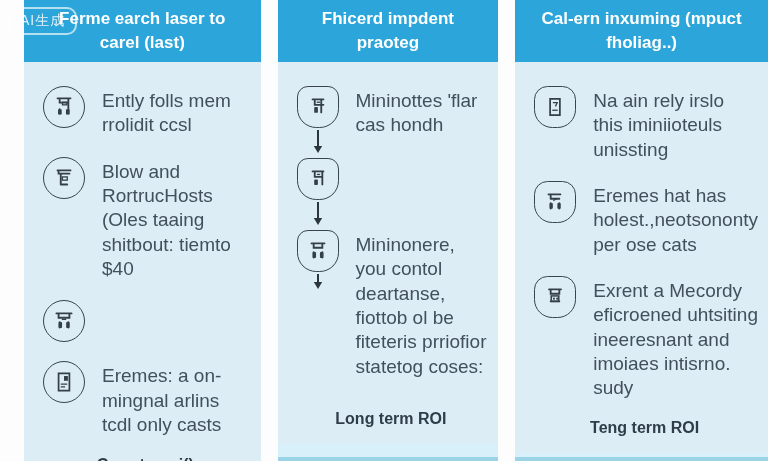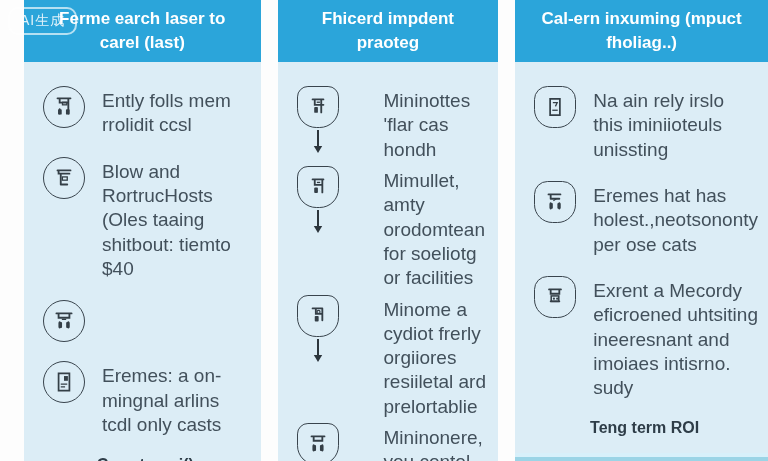--- a/index.html
+++ b/index.html
@@ -43,21 +43,21 @@
     flex: 1;
     display: flex;
     flex-direction: column;
     padding: 24px 10px 0 16px;
   }
   .item-row {
     display: flex;
     align-items: flex-start;
     margin-bottom: 19px;
   }
-  .col-2 .item-row { margin-bottom: 4px; gap: 28px; }
+  .col-2 .item-row { margin-bottom: 4px; }
   .icon-cell {
     width: 48px;
     flex: 0 0 48px;
     display: flex;
     flex-direction: column;
     align-items: center;
     margin-right: 14px;
   }
   .icon-wrap {
     width: 42px;
@@ -201,39 +201,22 @@
                 <path d="M7 5h10M9 5v5h7M16 5v12" stroke="#343f47" stroke-width="1.7" fill="none" stroke-linecap="round"></path>
                 <rect x="8.5" y="12.5" width="3.4" height="5" rx="0.8" fill="#343f47"></rect>
                 <path d="M11 7.8h3" stroke="#343f47" stroke-width="1.2"></path>
               </svg>
           </div>
           <svg class="down-arrow" width="12" height="24" viewBox="0 0 12 24">
               <line x1="6" y1="0" x2="6" y2="17" stroke="#2c363d" stroke-width="2"></line>
               <path d="M1.8 16l4.2 7 4.2-7z" fill="#2c363d"></path>
             </svg>
         </div>
-        <div class="item-text">Mimullet, amty orodomtean for soeliotg or facilities</div>
-      </div>
-
-      <div class="item-row">
-        <div class="icon-cell">
-          <div class="icon-wrap shape-shield">
-            <svg viewBox="0 0 24 24" width="26" height="26">
-                <path d="M7 5h9M10 5v5h6M16 5v11" stroke="#343f47" stroke-width="1.7" fill="none" stroke-linecap="round"></path>
-                <rect x="9" y="12" width="3.6" height="5" rx="0.8" fill="#343f47"></rect>
-                <circle cx="12.5" cy="8.2" r="1.4" fill="none" stroke="#343f47" stroke-width="1.1"></circle>
-              </svg>
-          </div>
-          <svg class="down-arrow" width="12" height="24" viewBox="0 0 12 24">
-              <line x1="6" y1="0" x2="6" y2="17" stroke="#2c363d" stroke-width="2"></line>
-              <path d="M1.8 16l4.2 7 4.2-7z" fill="#2c363d"></path>
-            </svg>
-        </div>
-        <div class="item-text">Minome a cydiot frerly orgiiores resiiletal ard prelortablie</div>
-      </div>
+      </div>
+
 
       <div class="item-row">
         <div class="icon-cell">
           <div class="icon-wrap shape-shield">
             <svg viewBox="0 0 24 24" width="26" height="26">
                 <path d="M6 5h12M8 5v4h8V5M8 13v5M16 13v5" stroke="#343f47" stroke-width="1.7" fill="none" stroke-linecap="round"></path>
                 <rect x="7" y="13" width="3.2" height="5.4" rx="0.8" fill="#343f47"></rect>
                 <rect x="13.8" y="13" width="3.2" height="5.4" rx="0.8" fill="#343f47"></rect>
               </svg>
           </div>

